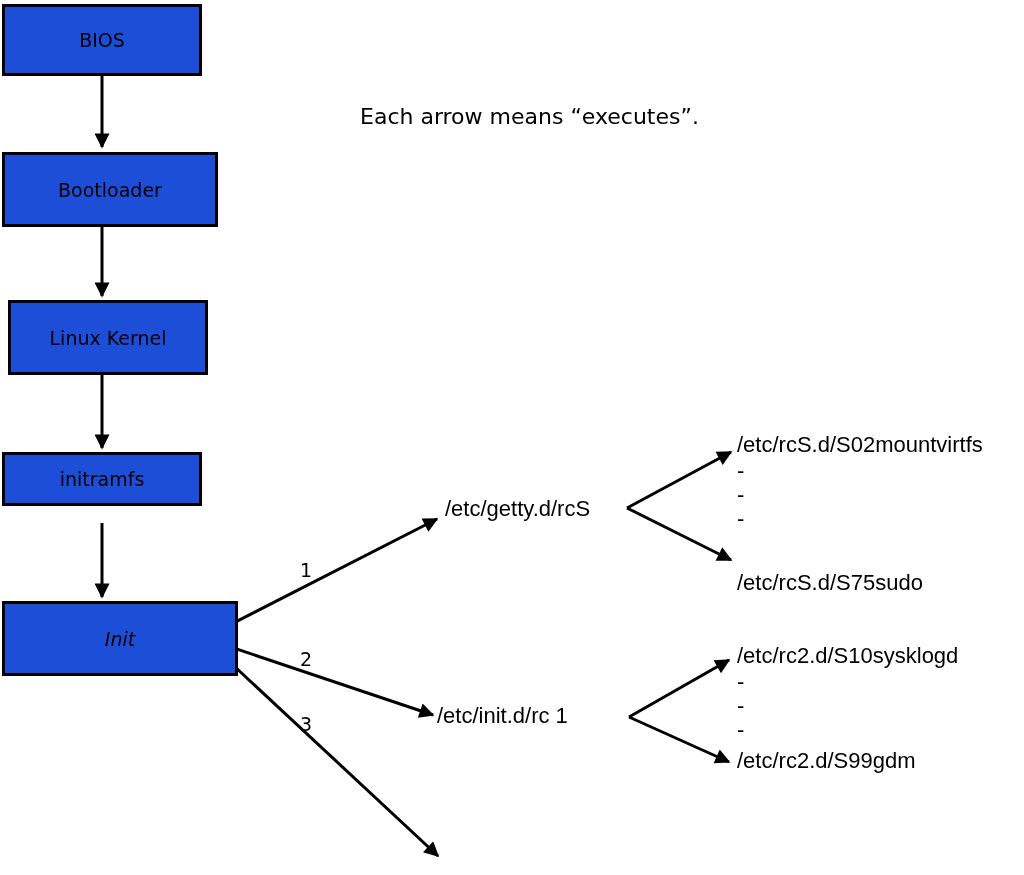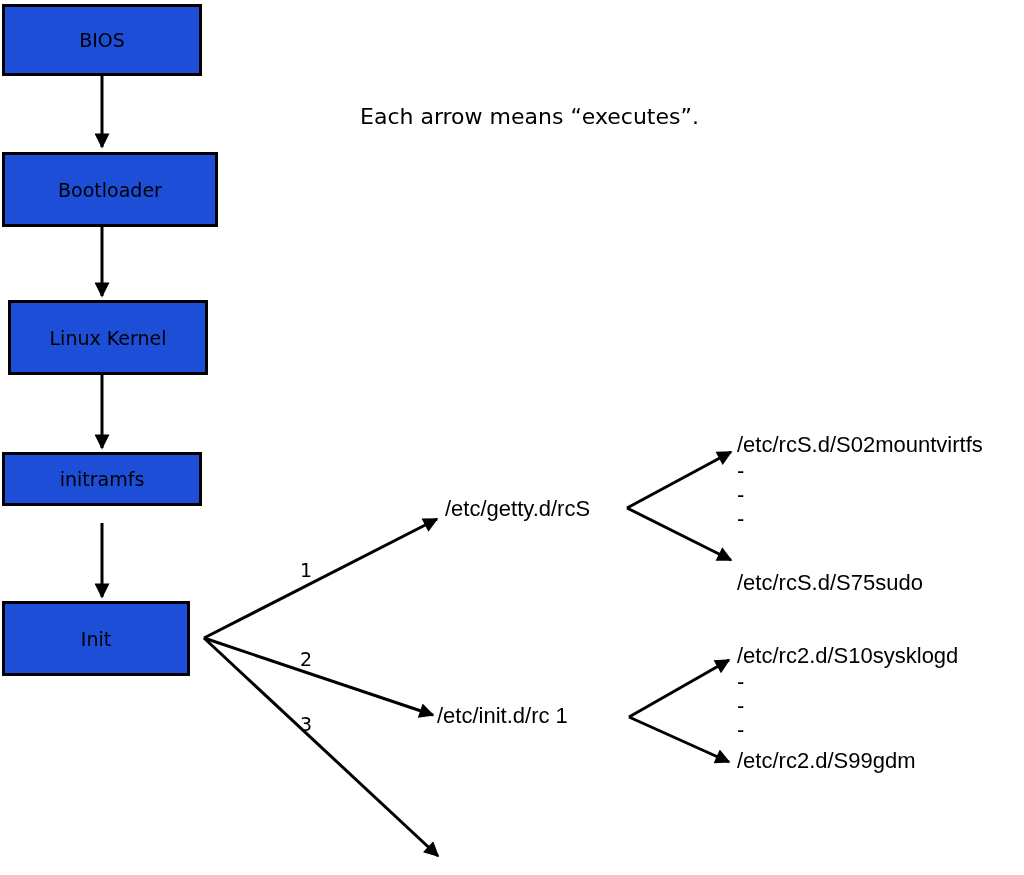--- a/index.html
+++ b/index.html
@@ -84,21 +84,21 @@
   </div>
   <div class="node" style="left:2px; top:152px; width:216px; height:75px;">
     <span>Bootloader</span>
   </div>
   <div class="node" style="left:8px; top:300px; width:200px; height:75px;">
     <span>Linux Kernel</span>
   </div>
   <div class="node" style="left:2px; top:452px; width:200px; height:54px;">
     <span>initramfs</span>
   </div>
-  <div class="node" style="left:2px; top:601px; width:188px; height:75px;">
+  <div class="node" style="left:2px; top:601px; width:236px; height:75px;font-style:italic;">
     <span>Init</span>
   </div>
 
   <div class="num-label" style="left:306px; top:570px;">1</div>
   <div class="num-label" style="left:306px; top:659px;">2</div>
   <div class="num-label" style="left:306px; top:724px;">3</div>
 
   <div class="mono" style="left:445px; top:509px;">/etc/getty.d/rcS</div>
   <div class="mono" style="left:437px; top:716px;">/etc/init.d/rc 1</div>
   <div class="mono" style="left:448px; top:884px;">getty</div>

